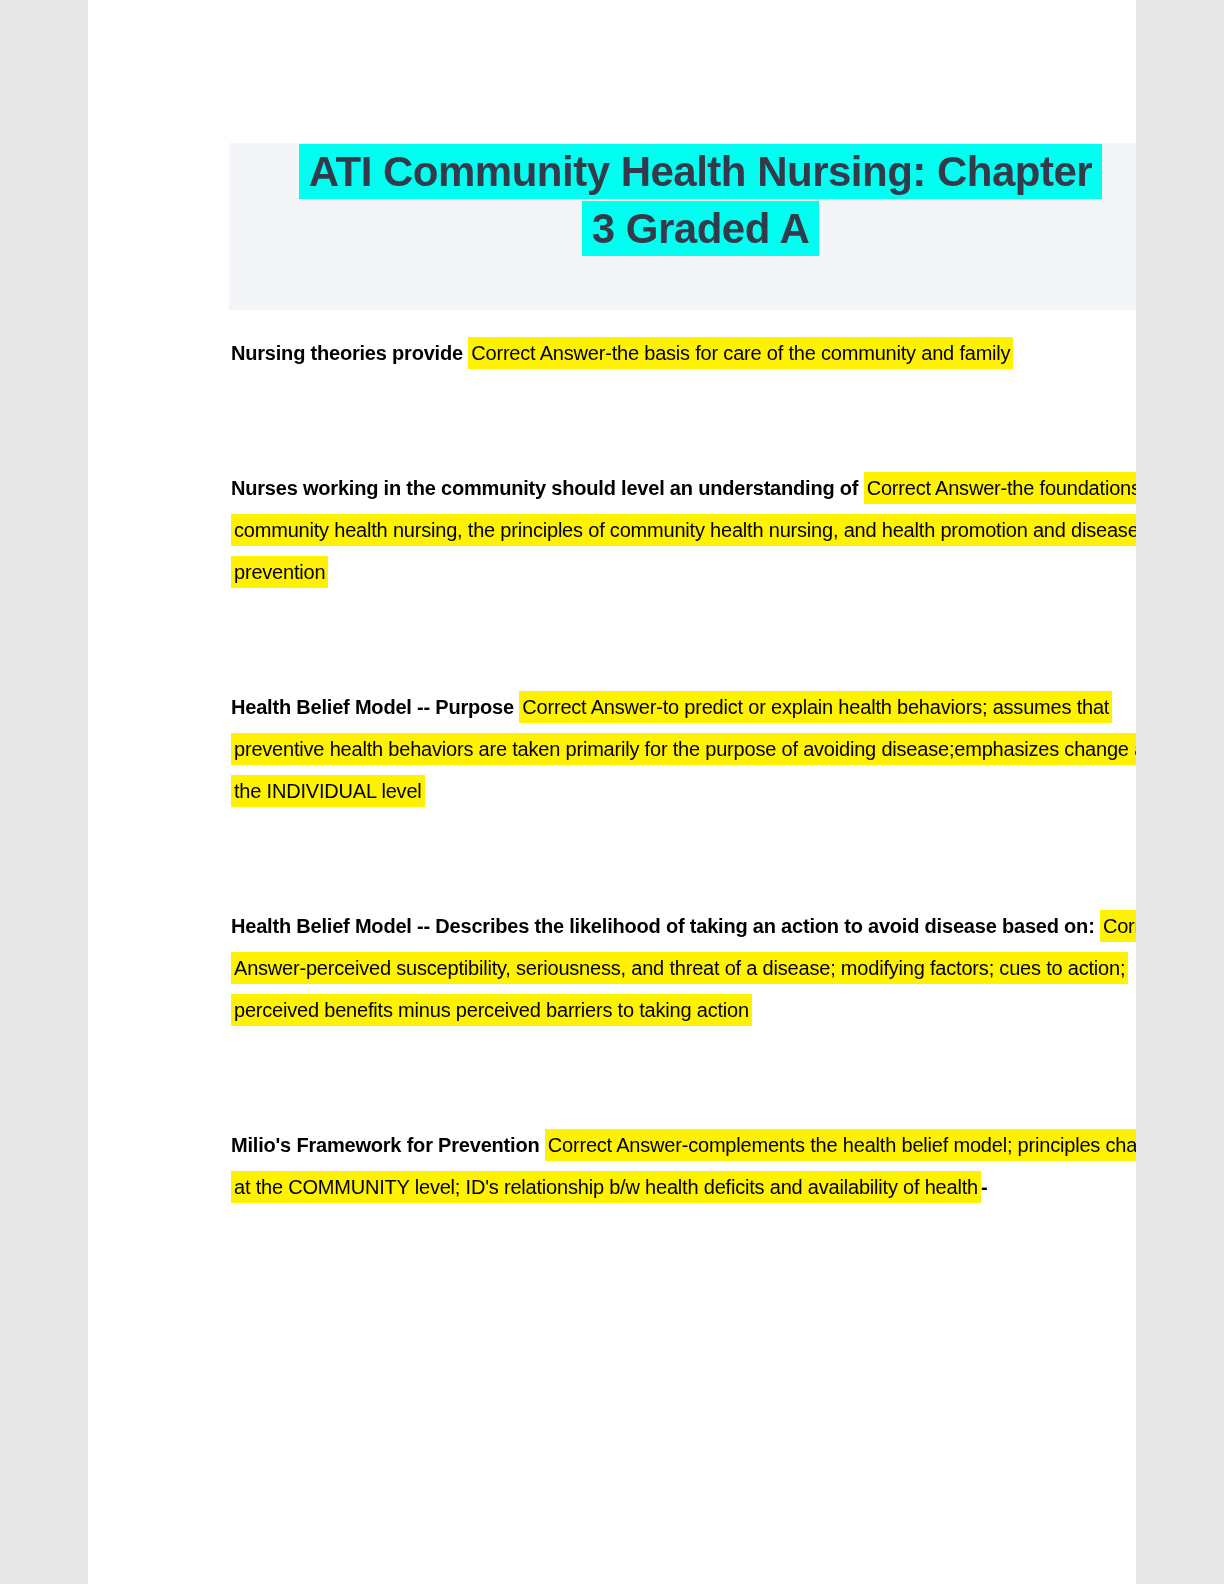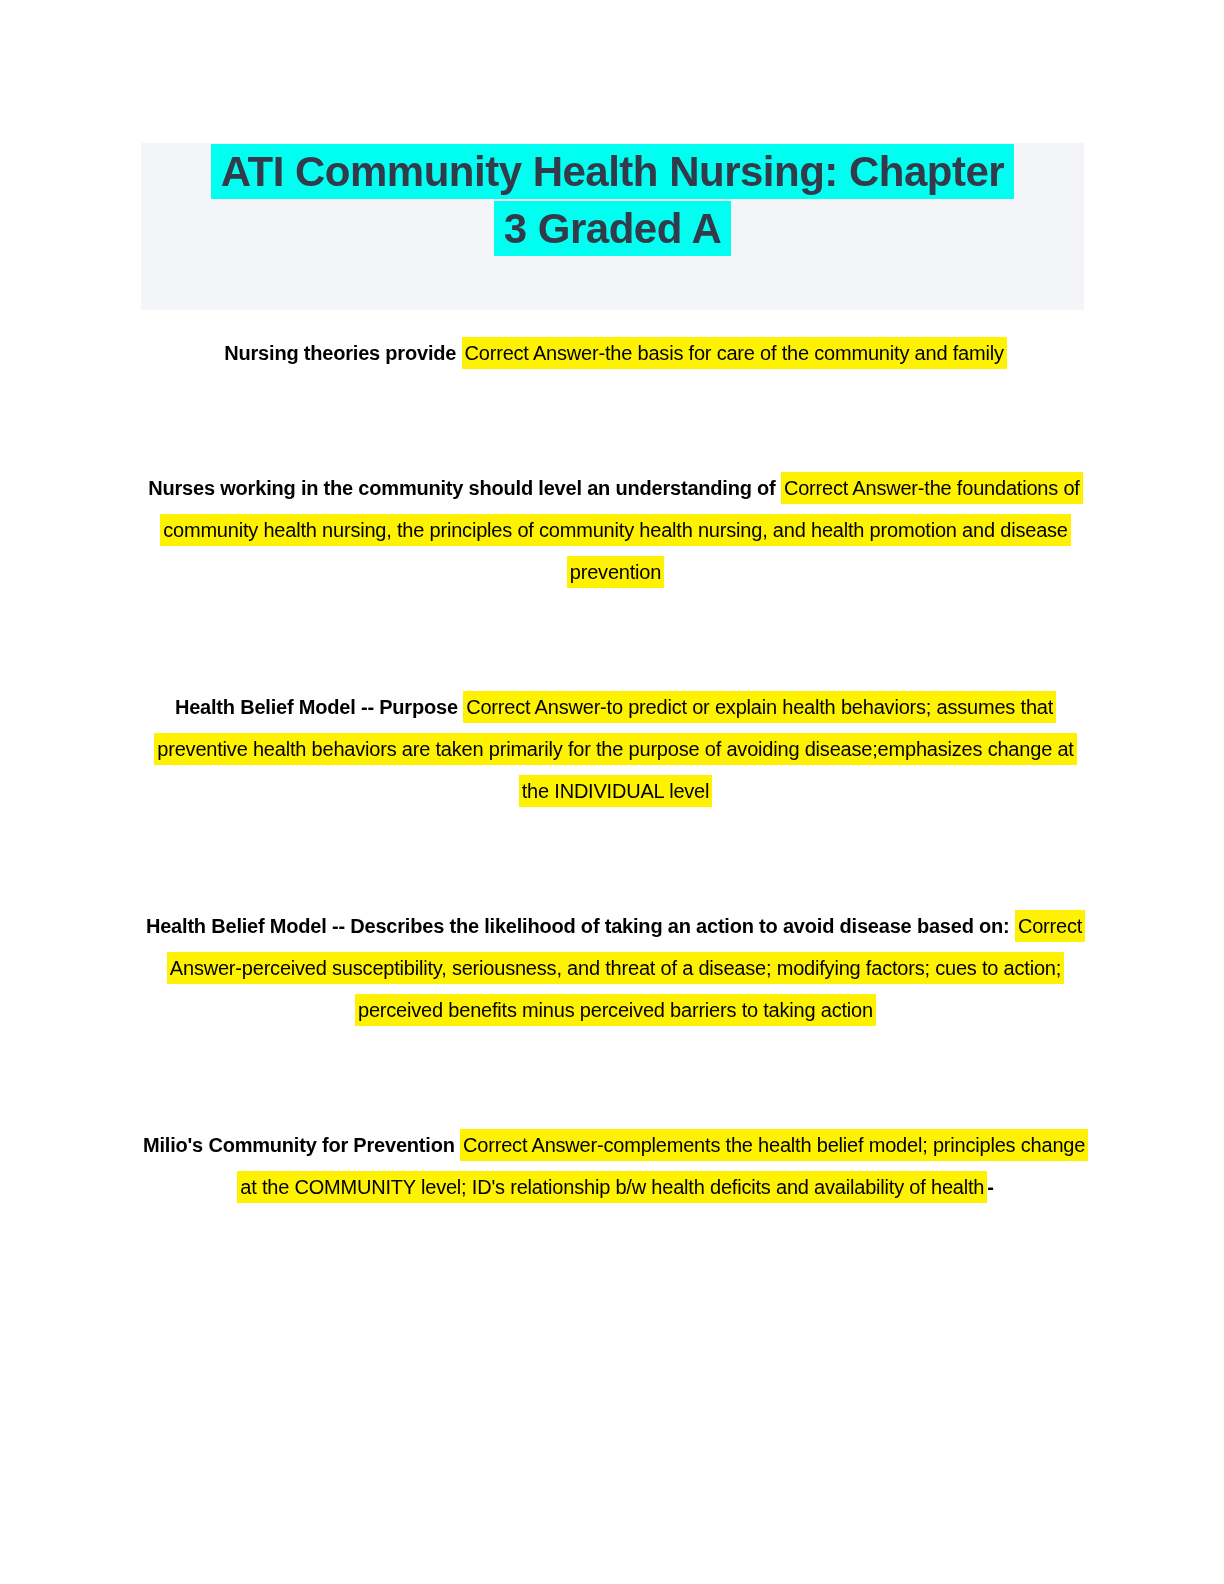--- a/index.html
+++ b/index.html
@@ -11,21 +11,21 @@
     --page-bg:#ffffff;
   }
   *{ box-sizing:border-box; }
   html,body{ margin:0; padding:0; }
   body{
     background:#e8e8e8;
     font-family:"Liberation Sans", sans-serif;
   }
   .page{
     position:relative;
-    width:1224px;
+    width:1048px;
     height:1584px;
     margin:0 auto;
     background:var(--page-bg);
     overflow:hidden;
   }
   .header-banner{
     position:absolute;
     left:141px;
     top:143px;
     width:943px;
@@ -45,21 +45,20 @@
   .title-line{
     background:var(--title-highlight);
     padding:4px 10px;
   }
   .content{
     position:absolute;
     left:143px;
     top:310px;
     width:945px;
     padding-top:22px;
-    text-align:center;
   }
   .qa-item{
     margin:0 0 93px 0;
     font-size:20px;
     line-height:42px;
     letter-spacing:-0.2px;
     color:var(--body-text);
   }
   .question{
     font-weight:bold;
@@ -88,16 +87,16 @@
   <div class="content">
   <p class="qa-item"><span class="question">Nursing theories provide</span> <span class="answer">Correct Answer-the basis for care of the community and family</span><span class="suffix"></span></p>
 
   <p class="qa-item"><span class="question">Nurses working in the community should level an understanding of</span> <span class="answer">Correct Answer-the foundations of community health nursing, the principles of community health nursing, and health promotion and disease prevention</span><span class="suffix"></span></p>
 
 
   <p class="qa-item"><span class="question">Health Belief Model -- Purpose</span> <span class="answer">Correct Answer-to predict or explain health behaviors; assumes that preventive health behaviors are taken primarily for the purpose of avoiding disease;emphasizes change at the INDIVIDUAL level</span><span class="suffix"></span></p>
 
   <p class="qa-item"><span class="question">Health Belief Model -- Describes the likelihood of taking an action to avoid disease based on:</span> <span class="answer">Correct Answer-perceived susceptibility, seriousness, and threat of a disease; modifying factors; cues to action; perceived benefits minus perceived barriers to taking action</span><span class="suffix"></span></p>
 
-  <p class="qa-item"><span class="question">Milio's Community for Prevention</span> <span class="answer">Correct Answer-complements the health belief model; principles change at the COMMUNITY level; ID's relationship b/w health deficits and availability of health</span><span class="suffix">-</span></p>
+  <p class="qa-item"><span class="question">Milio's Framework for Prevention</span> <span class="answer">Correct Answer-complements the health belief model; principles change at the COMMUNITY level; ID's relationship b/w health deficits and availability of health</span><span class="suffix">-</span></p>
 </div>
 
 </div>
 
 </body></html>

